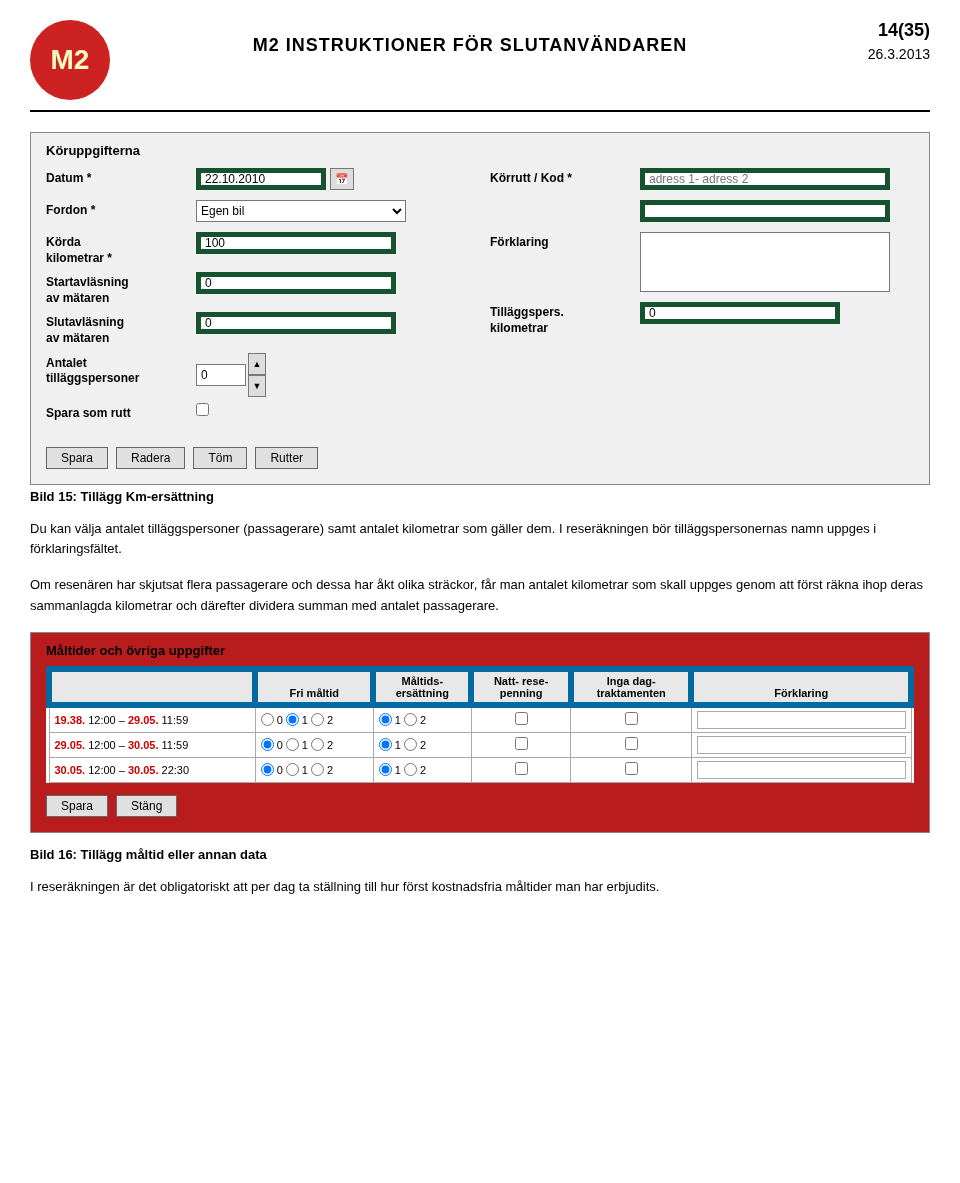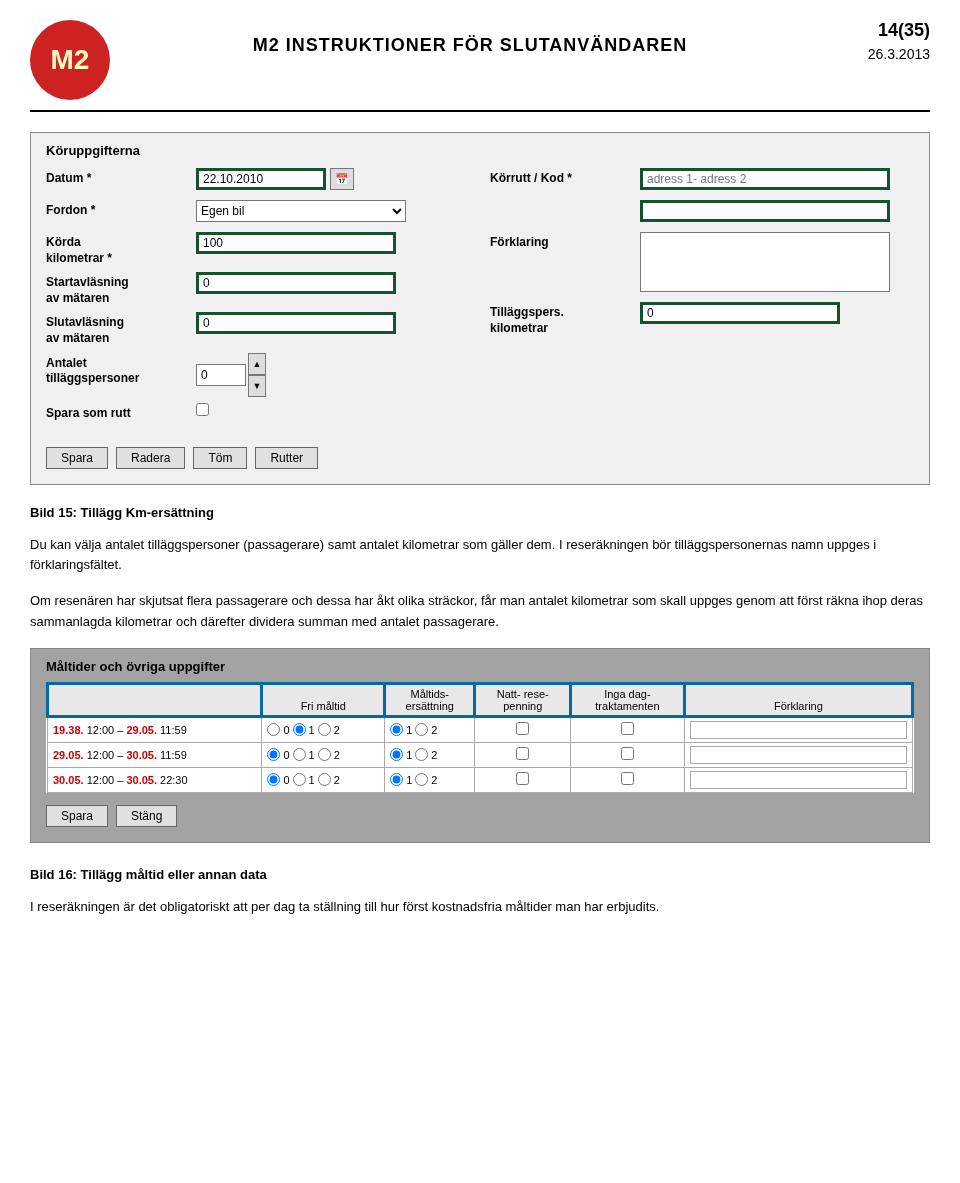--- a/index.html
+++ b/index.html
@@ -57,21 +57,21 @@
     .header-right .date {
       font-size: 14px;
       margin-top: 5px;
     }
 
     
     .form-box {
       border: 1px solid #888;
       background: #f0f0f0;
       padding: 10px 15px 15px 15px;
-      margin-bottom: 20px;
+      margin-bottom: 4px;
     }
     .form-box-title {
       font-weight: bold;
       font-size: 13px;
       margin-bottom: 10px;
     }
     .form-grid {
       display: flex;
       gap: 20px;
     }
@@ -90,21 +90,21 @@
     .form-label {
       font-weight: bold;
       font-size: 12px;
       width: 150px;
       flex-shrink: 0;
       padding-top: 3px;
       line-height: 1.3;
     }
     .form-input {
       height: 22px;
-      border: 3px solid #14532d;
+      border: 5px solid #14532d;
       background: white;
       font-size: 12px;
       padding: 2px 4px;
       width: 200px;
     }
     .form-input-wide {
       width: 250px;
     }
     .form-input-date {
       width: 130px;
@@ -190,43 +190,43 @@
     
     .body-text {
       font-size: 13px;
       line-height: 1.6;
       margin-bottom: 15px;
     }
 
     
     .form-box2 {
       border: 1px solid #888;
-      background: #a3a3a3;
+      background: #b91c1c;
       padding: 10px 15px 15px 15px;
-      margin-bottom: 24px;
+      margin-bottom: 14px;
     }
     .form-box2-title {
       font-weight: bold;
       font-size: 13px;
       margin-bottom: 8px;
     }
     .table-wrap {
       overflow: hidden;
     }
     table.meal-table {
       border-collapse: collapse;
       width: 100%;
       font-size: 11px;
       background: white;
     }
     table.meal-table th {
-      border: 3px solid #0369a1;
+      border: 6px solid #0369a1;
       padding: 3px 5px;
       background: #e8e8e8;
-      font-weight: normal;
+      font-weight: bold;
       text-align: center;
       vertical-align: bottom;
       font-size: 11px;
     }
     table.meal-table td {
       border: 1px solid #aaa;
       padding: 3px 5px;
       vertical-align: middle;
       background: white;
     }

